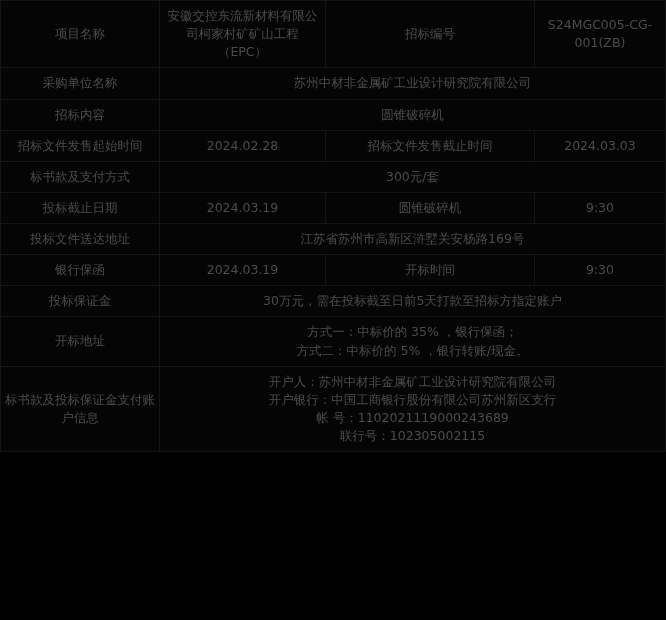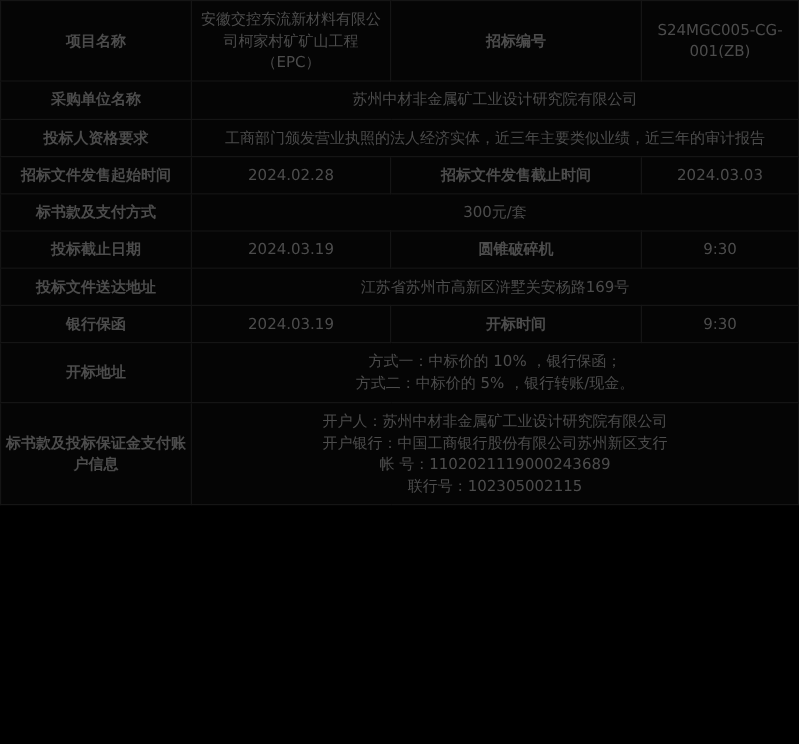--- a/index.html
+++ b/index.html
@@ -25,21 +25,20 @@
     font-size: 12.5px;
     line-height: 1.45;
     text-align: center;
     vertical-align: middle;
     color: #4c4c4c;
     background: #050505;
   }
   td.label {
     color: #4f4f4f;
     width: 150px;
-    font-weight: bold;
   }
   td.value {
     color: #4e4e4e;
   }
   td.val-narrow {
     width: 157px;
   }
   td.mid-label {
     width: 200px;
   }
@@ -56,22 +55,22 @@
       <td class="label">项目名称</td>
       <td class="value val-narrow">安徽交控东流新材料有限公司柯家村矿矿山工程（EPC）</td>
       <td class="label mid-label">招标编号</td>
       <td class="value">S24MGC005-CG-001(ZB)</td>
     </tr>
     <tr>
       <td class="label">采购单位名称</td>
       <td class="value" colspan="3">苏州中材非金属矿工业设计研究院有限公司</td>
     </tr>
     <tr>
-      <td class="label">投标人资格要求</td>
-      <td class="value" colspan="3">工商部门颁发营业执照的法人经济实体，近三年主要类似业绩，近三年的审计报告</td>
+      <td class="label">招标内容</td>
+      <td class="value" colspan="3">圆锥破碎机</td>
     </tr>
     <tr>
       <td class="label">招标文件发售起始时间</td>
       <td class="value val-narrow">2024.02.28</td>
       <td class="label mid-label">招标文件发售截止时间</td>
       <td class="value">2024.03.03</td>
     </tr>
     <tr>
       <td class="label">标书款及支付方式</td>
       <td class="value" colspan="3">300元/套</td>
@@ -86,22 +85,26 @@
       <td class="label">投标文件送达地址</td>
       <td class="value" colspan="3">江苏省苏州市高新区浒墅关安杨路169号</td>
     </tr>
     <tr>
       <td class="label">银行保函</td>
       <td class="value val-narrow">2024.03.19</td>
       <td class="label mid-label">开标时间</td>
       <td class="value">9:30</td>
     </tr>
     <tr>
+      <td class="label">投标保证金</td>
+      <td class="value" colspan="3">30万元，需在投标截至日前5天打款至招标方指定账户</td>
+    </tr>
+    <tr>
       <td class="label">开标地址</td>
-      <td class="value multiline" colspan="3">方式一：中标价的 10% ，银行保函；
+      <td class="value multiline" colspan="3">方式一：中标价的 35% ，银行保函；
 方式二：中标价的 5% ，银行转账/现金。</td>
     </tr>
     <tr>
       <td class="label">标书款及投标保证金支付账户信息</td>
       <td class="value multiline" colspan="3">开户人：苏州中材非金属矿工业设计研究院有限公司
 开户银行：中国工商银行股份有限公司苏州新区支行
 帐   号：1102021119000243689
 联行号：102305002115</td>
     </tr>
   </tbody>

